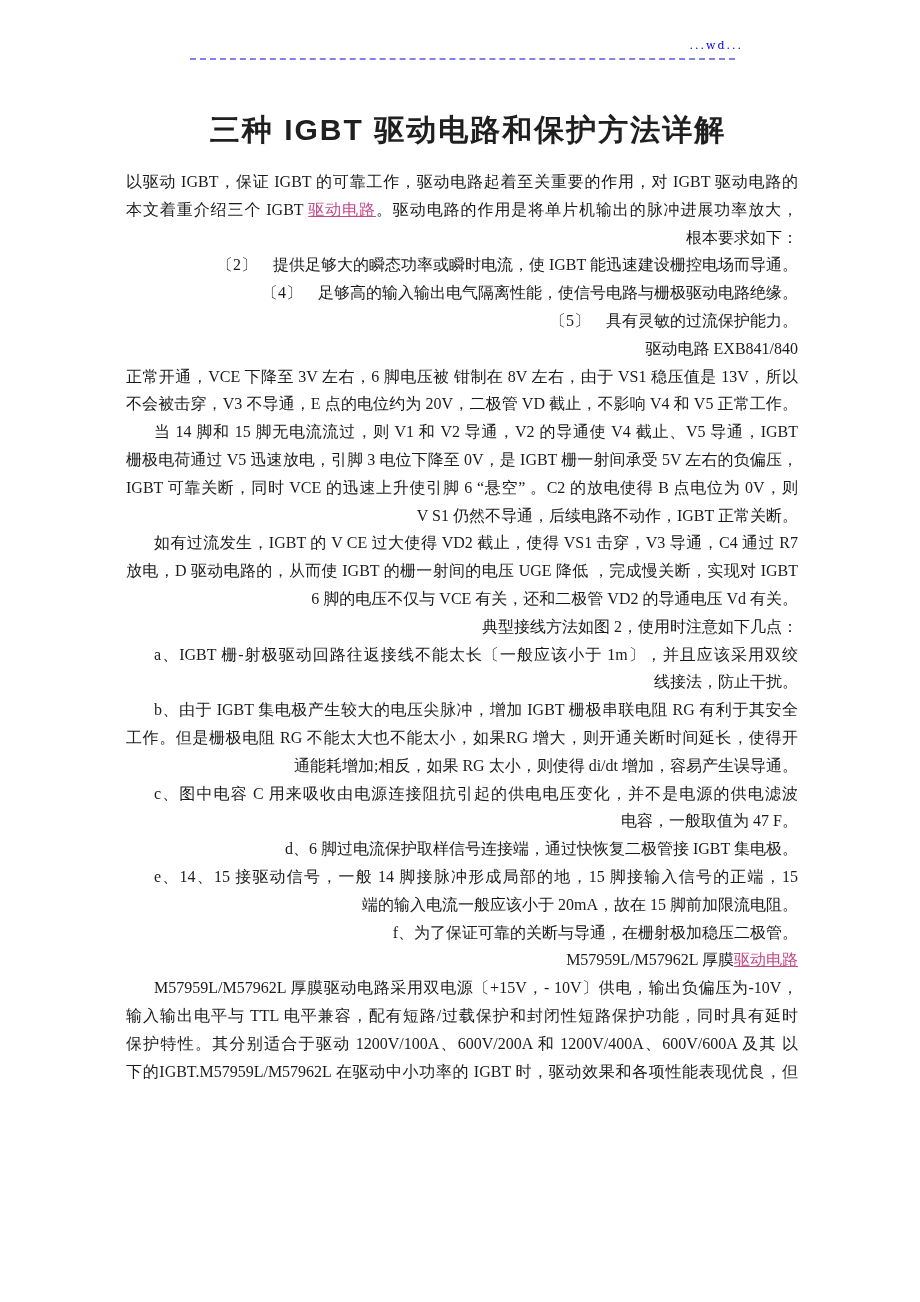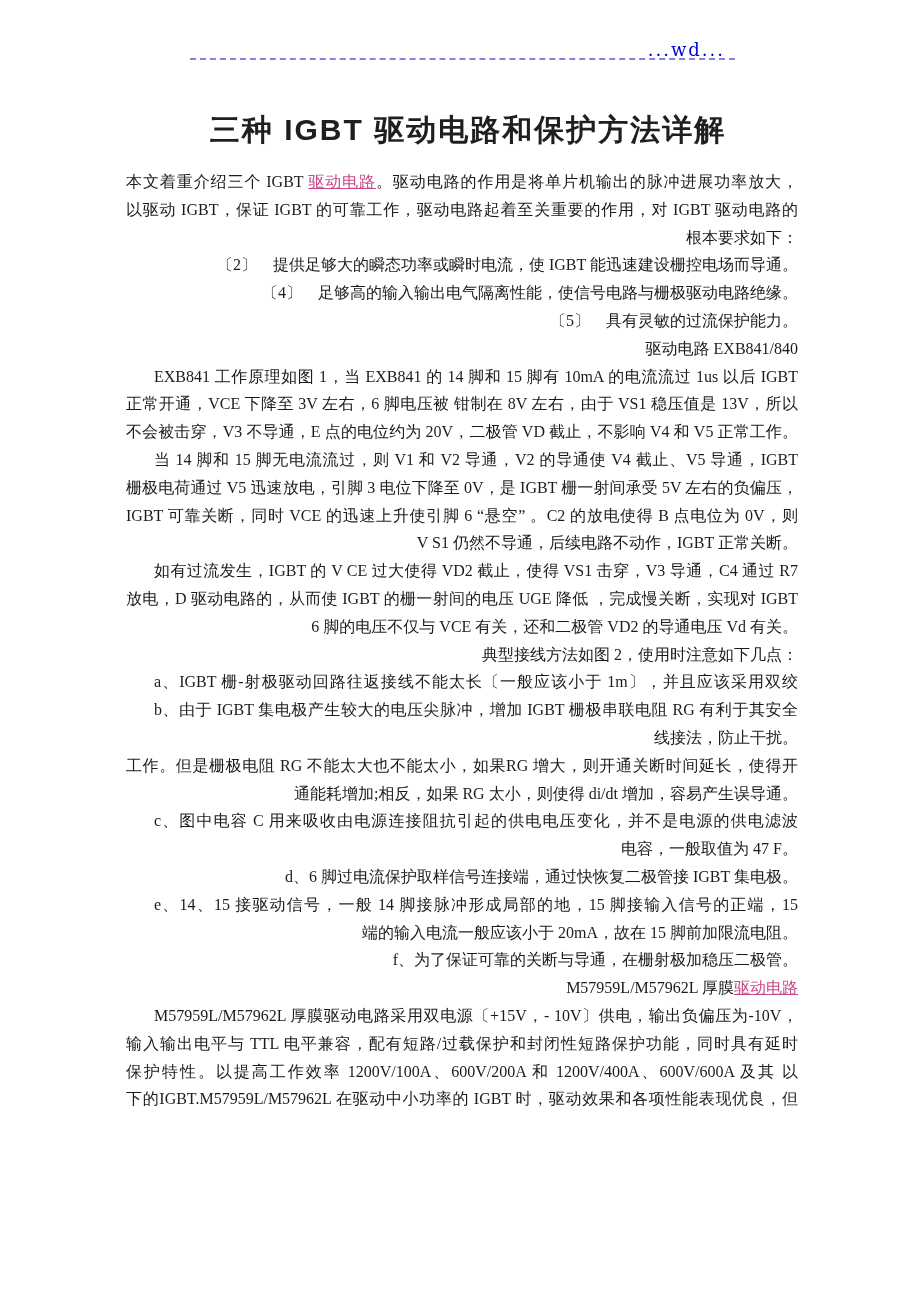--- a/index.html
+++ b/index.html
@@ -9,22 +9,22 @@
     font-family: "Liberation Serif", "DejaVu Serif", serif;
   }
   .page {
     position: relative;
     width: 920px; height: 1302px;
     background: #ffffff;
     overflow: hidden;
   }
   .watermark {
     position: absolute;
-    top: 39px; right: 195px;
-    font-size: 18px;
+    top: 39px; right: 177px;
+    font-size: 11px;
     color: #0000dd;
     letter-spacing: 2px;
     font-family: "DejaVu Serif", serif;
     cursor: pointer;
   }
   .divider {
     position: absolute;
     top: 58px; left: 190px;
     width: 545px; height: 0;
     border-bottom: 2px dashed #8282e2;
@@ -66,48 +66,47 @@
   }
 </style>
 </head>
 <body>
 
 <div class="page">
   <div class="watermark">...wd...</div>
   <div class="divider"></div>
   <h1 class="doc-title">三种 IGBT 驱动电路和保护方法详解</h1>
   <div class="doc-body">
+      <div class="line full"><span>以驱动 IGBT，保证 IGBT 的可靠工作，驱动电路起着至关重要的作用，对 IGBT 驱动电路的</span></div>
       <div class="line full"><span>本文着重介绍三个 IGBT </span><span class="link">驱动电路</span><span>。驱动电路的作用是将单片机输出的脉冲进展功率放大，</span></div>
-      <div class="line full"><span>以驱动 IGBT，保证 IGBT 的可靠工作，驱动电路起着至关重要的作用，对 IGBT 驱动电路的</span></div>
       <div class="line"><span>根本要求如下：</span></div>
       <div class="line indent"><span>〔2〕　提供足够大的瞬态功率或瞬时电流，使 IGBT 能迅速建设栅控电场而导通。</span></div>
       <div class="line indent"><span>〔4〕　足够高的输入输出电气隔离性能，使信号电路与栅极驱动电路绝缘。</span></div>
       <div class="line indent"><span>〔5〕　具有灵敏的过流保护能力。</span></div>
       <div class="line indent"><span>驱动电路 EXB841/840</span></div>
-      <div class="line indent full"><span>EXB841 工作原理如图 1，当 EXB841 的 14 脚和 15 脚有 10mA 的电流流过 1us 以后 IGBT</span></div>
       <div class="line full"><span>正常开通，VCE 下降至 3V 左右，6 脚电压被 钳制在 8V 左右，由于 VS1 稳压值是 13V，所以</span></div>
       <div class="line full"><span>不会被击穿，V3 不导通，E 点的电位约为 20V，二极管 VD 截止，不影响 V4 和 V5 正常工作。</span></div>
       <div class="line indent full"><span>当 14 脚和 15 脚无电流流过，则 V1 和 V2 导通，V2 的导通使 V4 截止、V5 导通，IGBT</span></div>
       <div class="line full"><span>栅极电荷通过 V5 迅速放电，引脚 3 电位下降至 0V，是 IGBT 栅一射间承受 5V 左右的负偏压，</span></div>
       <div class="line full"><span>IGBT 可靠关断，同时 VCE 的迅速上升使引脚 6 “悬空” 。C2 的放电使得 B 点电位为 0V，则</span></div>
       <div class="line"><span>V S1 仍然不导通，后续电路不动作，IGBT 正常关断。</span></div>
       <div class="line indent full"><span>如有过流发生，IGBT 的 V CE 过大使得 VD2 截止，使得 VS1 击穿，V3 导通，C4 通过 R7</span></div>
       <div class="line full"><span>放电，D 驱动电路的，从而使 IGBT 的栅一射间的电压 UGE 降低 ，完成慢关断，实现对 IGBT</span></div>
       <div class="line"><span>6 脚的电压不仅与 VCE 有关，还和二极管 VD2 的导通电压 Vd 有关。</span></div>
       <div class="line indent"><span>典型接线方法如图 2，使用时注意如下几点：</span></div>
       <div class="line indent full"><span>a、IGBT 栅-射极驱动回路往返接线不能太长〔一般应该小于 1m〕，并且应该采用双绞</span></div>
+      <div class="line"><span>线接法，防止干扰。</span></div>
       <div class="line indent full"><span>b、由于 IGBT 集电极产生较大的电压尖脉冲，增加 IGBT 栅极串联电阻 RG 有利于其安全</span></div>
-      <div class="line"><span>线接法，防止干扰。</span></div>
       <div class="line full"><span>工作。但是栅极电阻 RG 不能太大也不能太小，如果RG 增大，则开通关断时间延长，使得开</span></div>
       <div class="line"><span>通能耗增加;相反，如果 RG 太小，则使得 di/dt 增加，容易产生误导通。</span></div>
       <div class="line indent full"><span>c、图中电容 C 用来吸收由电源连接阻抗引起的供电电压变化，并不是电源的供电滤波</span></div>
       <div class="line"><span>电容，一般取值为 47 F。</span></div>
       <div class="line indent"><span>d、6 脚过电流保护取样信号连接端，通过快恢复二极管接 IGBT 集电极。</span></div>
       <div class="line indent full"><span>e、14、15 接驱动信号，一般 14 脚接脉冲形成局部的地，15 脚接输入信号的正端，15</span></div>
       <div class="line"><span>端的输入电流一般应该小于 20mA，故在 15 脚前加限流电阻。</span></div>
       <div class="line indent"><span>f、为了保证可靠的关断与导通，在栅射极加稳压二极管。</span></div>
       <div class="line"><span>M57959L/M57962L 厚膜</span><span class="link">驱动电路</span></div>
       <div class="line indent full"><span>M57959L/M57962L 厚膜驱动电路采用双电源〔+15V，- 10V〕供电，输出负偏压为-10V，</span></div>
       <div class="line full"><span>输入输出电平与 TTL 电平兼容，配有短路/过载保护和封闭性短路保护功能，同时具有延时</span></div>
-      <div class="line full"><span>保护特性。以提高工作效率 1200V/100A、600V/200A 和 1200V/400A、600V/600A 及其 以</span></div>
+      <div class="line full"><span>保护特性。其分别适合于驱动 1200V/100A、600V/200A 和 1200V/400A、600V/600A 及其 以</span></div>
       <div class="line full"><span>下的IGBT.M57959L/M57962L 在驱动中小功率的 IGBT 时，驱动效果和各项性能表现优良，但</span></div>
     </div>
 </div>
 
 </body></html>

